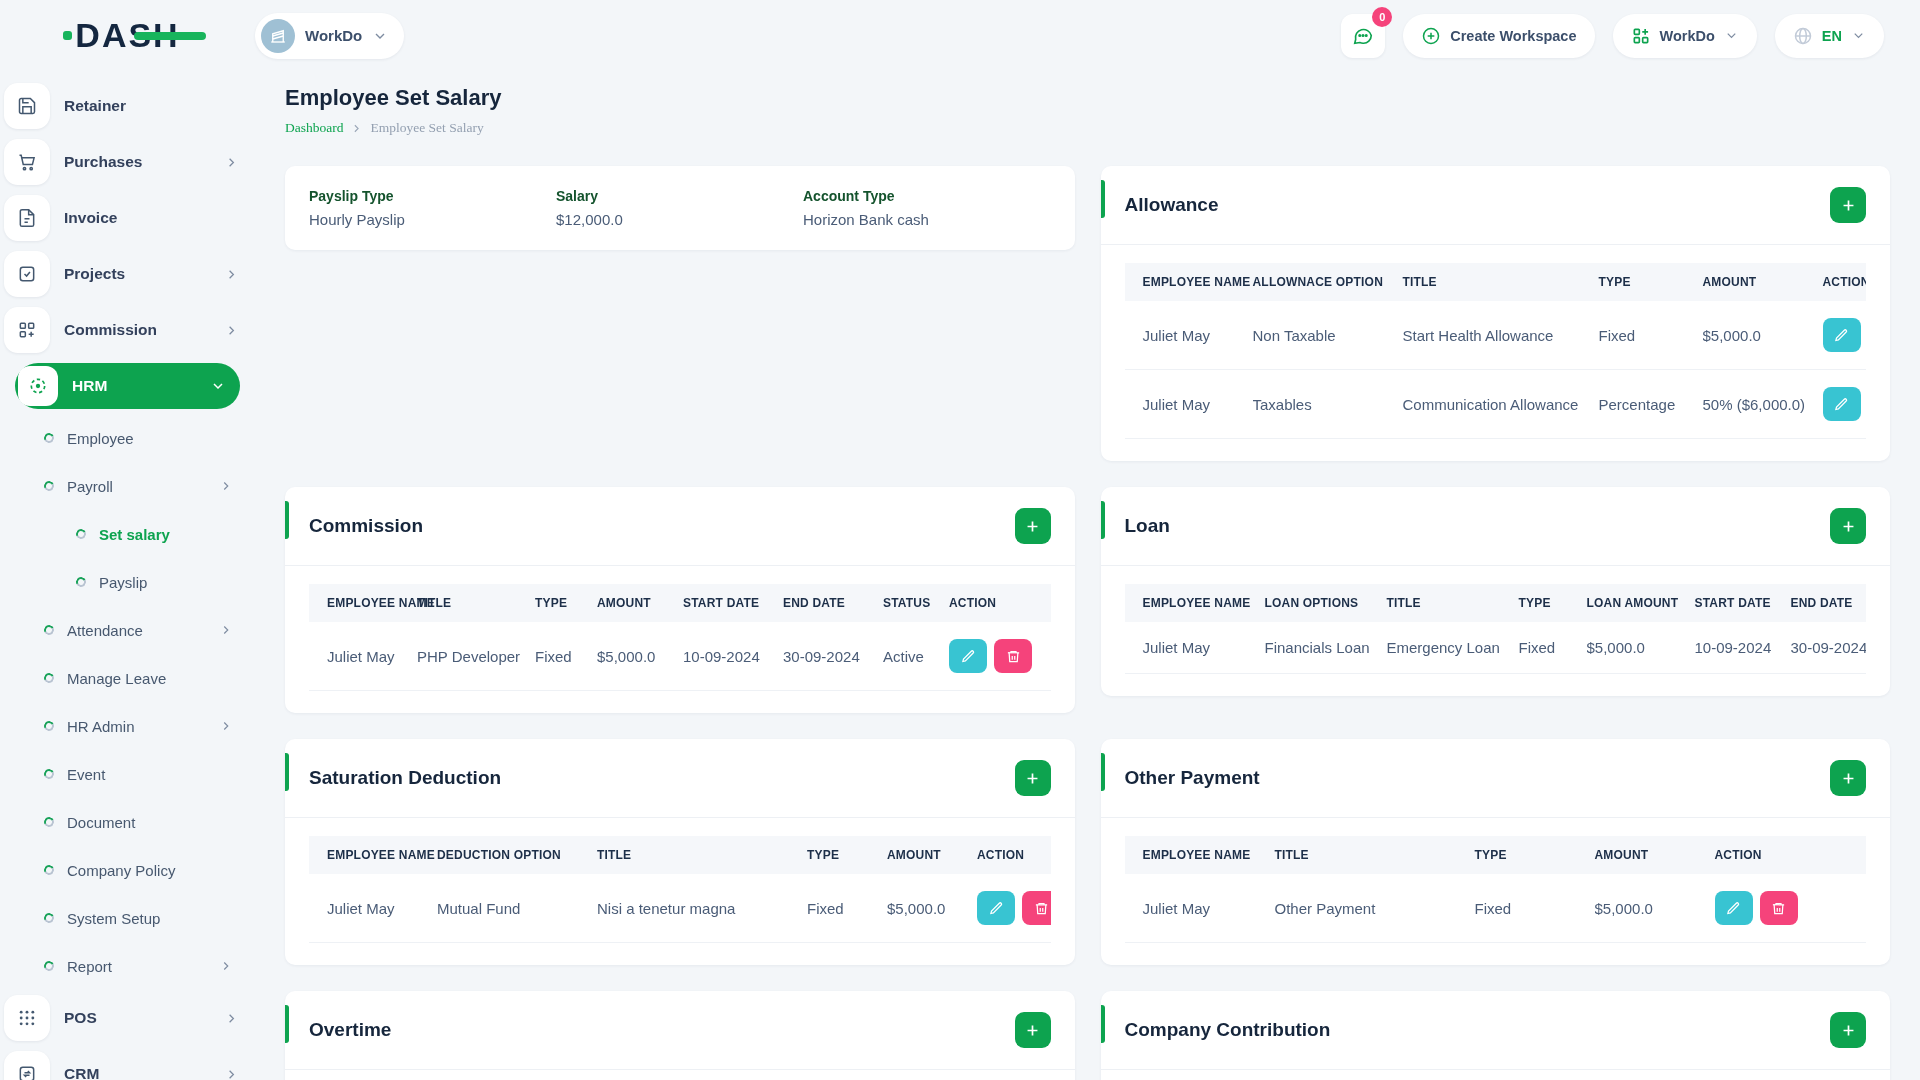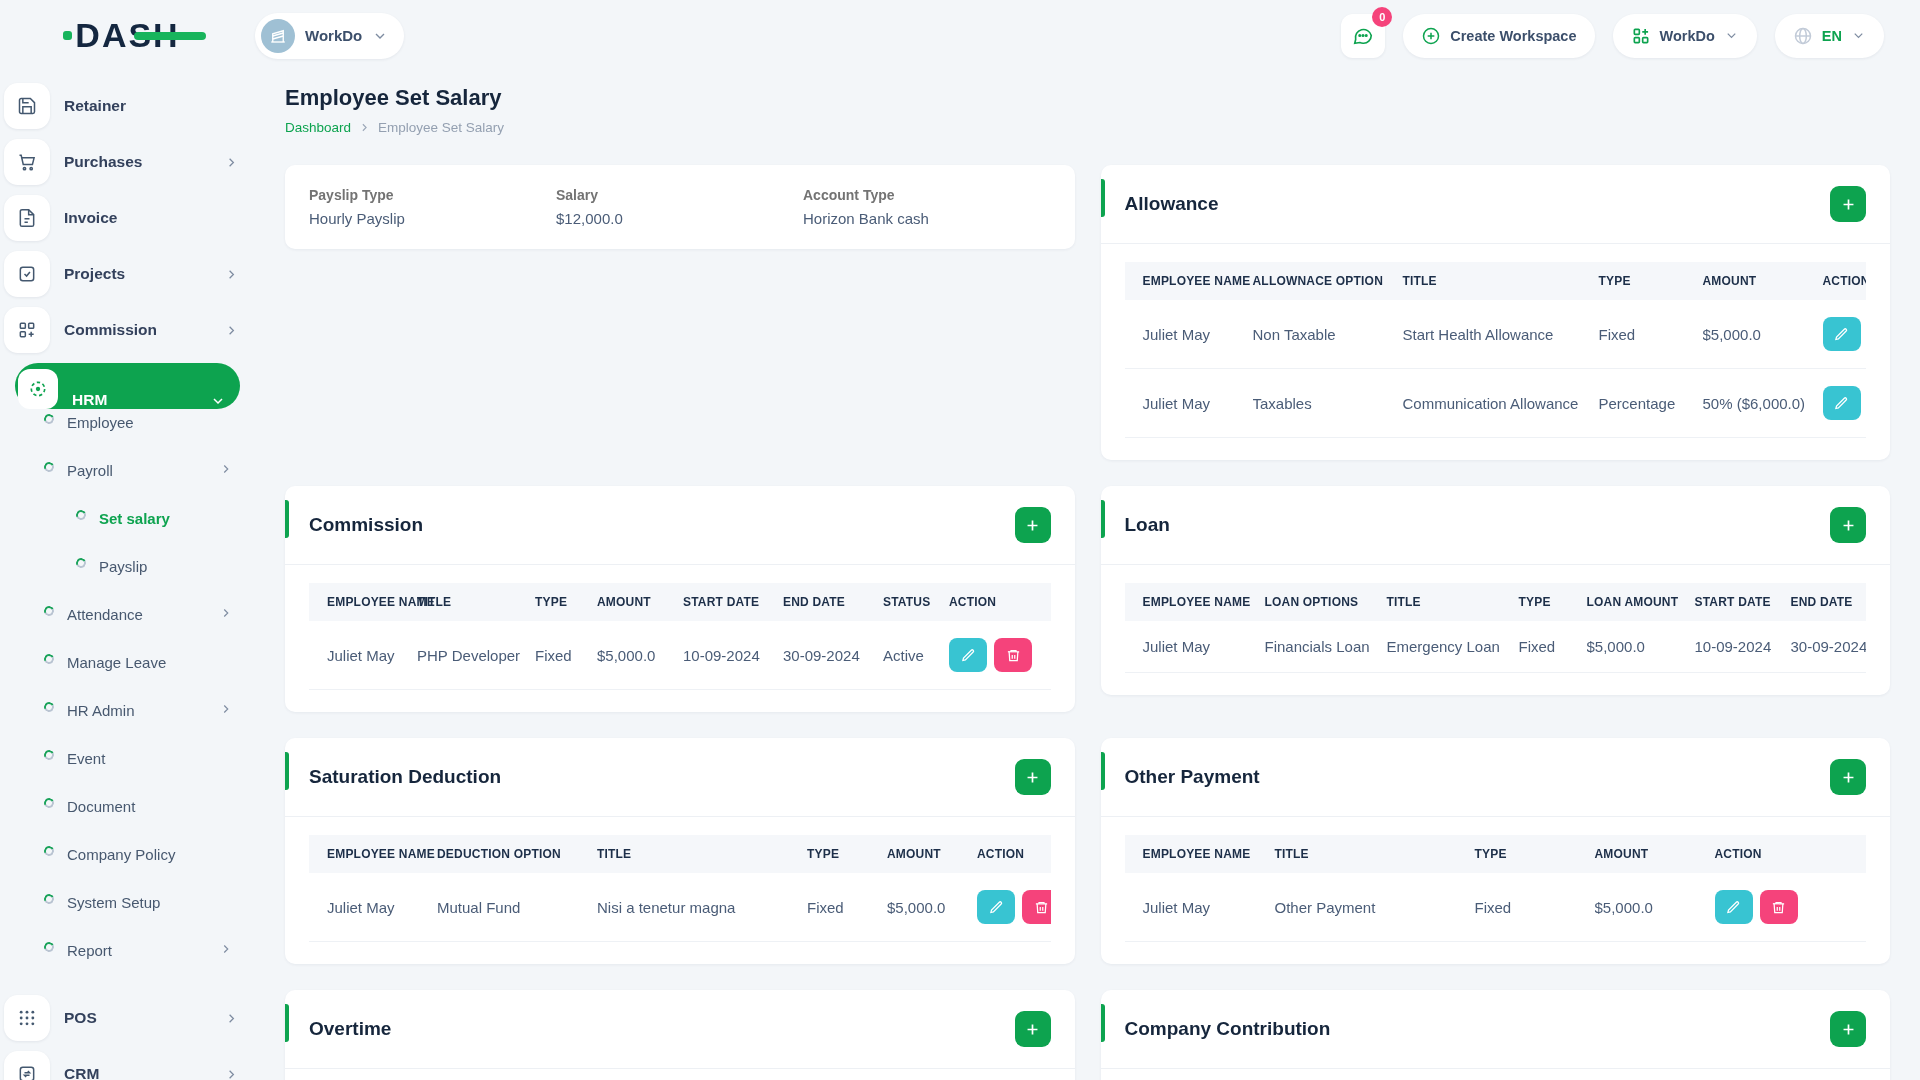--- a/index.html
+++ b/index.html
@@ -27,55 +27,55 @@
     box-shadow:0 1px 3px rgba(25,39,70,.07); }
   .lang-label { color:#0da34f; font-weight:700; font-size:14.5px; }
 
   
   .sidebar { position:fixed; top:71px; left:0; width:255px; height:1009px; padding:7px 0 0 0; z-index:10; }
   .side-item { display:flex; align-items:center; height:56px; padding:0 16px 0 4px; cursor:pointer; }
   .tile { width:46px; height:46px; background:#fff; border-radius:14px; box-shadow:0 1px 3px rgba(25,39,70,.08);
     display:flex; align-items:center; justify-content:center; flex:none; color:#44586f; }
   .side-label { margin-left:14px; font-size:15.5px; font-weight:600; color:#33415c; flex:1; white-space:nowrap; }
   .chev { color:#7e8ca1; display:flex; flex:none; }
-  .side-active-pill { margin:5px 15px; height:46px; border-radius:23px; background:#0da34f; display:flex; align-items:flex-end;
+  .side-active-pill { margin:5px 15px; height:46px; border-radius:23px; background:#0da34f; display:flex; align-items:center;
     padding:0 14px 0 3px; cursor:pointer; }
   .side-active-pill .tile { width:40px; height:40px; border-radius:12px; color:#0da34f; box-shadow:none; }
   .side-active-pill .side-label { color:#fff; font-weight:700; }
   .side-active-pill .chev { color:#fff; }
-  .side-sub { display:flex; height:48px; padding:0 22px 0 44px; cursor:pointer; }
+  .side-sub { display:flex; align-items:center; height:48px; padding:0 22px 0 44px; cursor:pointer; }
   .side-sub .side-label { margin-left:13px; font-size:15px; font-weight:400; color:#47586f; }
   .side-sub.lvl2 { padding-left:76px; }
   .side-sub.active .side-label { color:#0da34f; font-weight:600; }
   .bullet { width:10px; height:10px; border-radius:50%; border:2.5px solid;
     border-color:#19a25a #b9c4d2 #b9c4d2 #19a25a; transform:rotate(20deg); flex:none; }
 
   
   .main { position:absolute; top:71px; left:255px; width:1665px; padding:14px 30px 0 30px; }
   .page-title { font-size:22px; font-weight:700; color:#16263c; }
-  .breadcrumb { display:flex; align-items:center; gap:7px; margin-top:9px; font-size:13.5px; }
+  .breadcrumb { display:flex; align-items:center; gap:7px; margin-top:9px; font-size:13.5px;font-family:Liberation Serif, serif; }
   .crumb-link { color:#0da34f; cursor:pointer; text-decoration:none; }
   .crumb-sep { color:#9aa6b7; display:flex; }
   .crumb-cur { color:#94a0b1; }
 
   .grid { display:grid; grid-template-columns:1fr 1fr; column-gap:26px; row-gap:26px; margin-top:30px; align-items:start; }
 
   .card { background:#fff; border-radius:10px; box-shadow:0 1px 3px rgba(25,39,70,.06); overflow:hidden; }
   .card-head { position:relative; display:flex; align-items:center; justify-content:space-between;
     padding:21px 24px; border-bottom:1px solid #edf0f4; }
   .accent { position:absolute; left:0; top:14px; width:4px; height:38px; background:#0da34f; border-radius:0 3px 3px 0; }
   .card-title { font-size:19px; font-weight:700; color:#16263c; }
   .add-btn { width:36px; height:36px; border:none; border-radius:9px; background:#0da34f; color:#fff;
     display:flex; align-items:center; justify-content:center; cursor:pointer; }
   .card-body { padding:18px 24px 22px 24px; }
   .bottom-card .card-body { min-height:40px; }
 
   
   .fields { display:grid; grid-template-columns:247px 247px 1fr; padding-top:4px; }
-  .f-label { font-size:14px; font-weight:700; color:#737373; margin-bottom:7px; }
+  .f-label { font-size:14px; font-weight:700; color:#14532d; margin-bottom:7px; }
   .f-value { font-size:15px; color:#4a5c77; }
 
   
   .tbl-wrap { overflow:hidden; }
   table.tbl { border-collapse:collapse; table-layout:fixed; }
   .tbl thead th { background:#f5f7fa; font-size:12px; font-weight:700; color:#1d2f49; text-transform:uppercase;
     letter-spacing:.2px; text-align:left; padding:12px 10px 12px 0; white-space:nowrap; }
   .tbl td { font-size:15px; color:#4a5c77; text-align:left; padding:17px 10px 17px 0; border-bottom:1px solid #eef1f5;
     white-space:nowrap; overflow:hidden; }
   .tbl th:first-child, .tbl td:first-child { padding-left:18px; }

